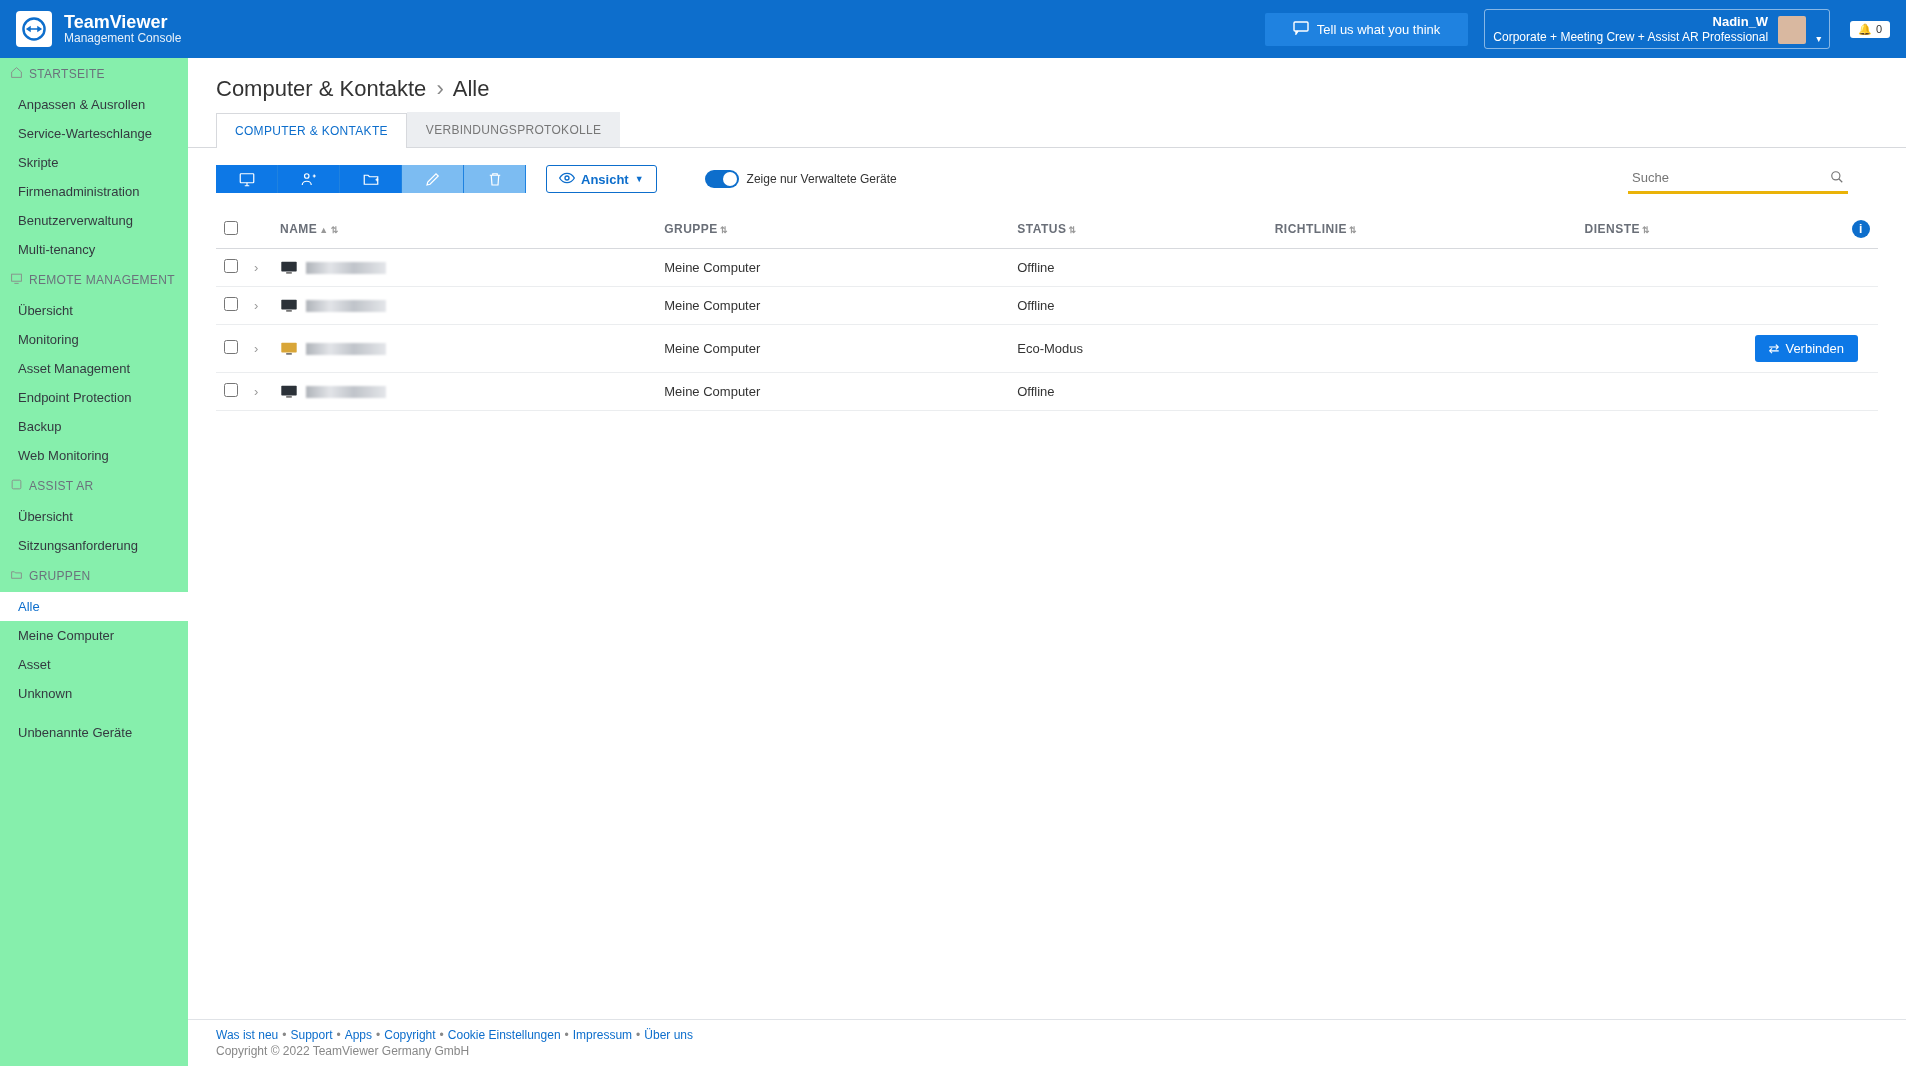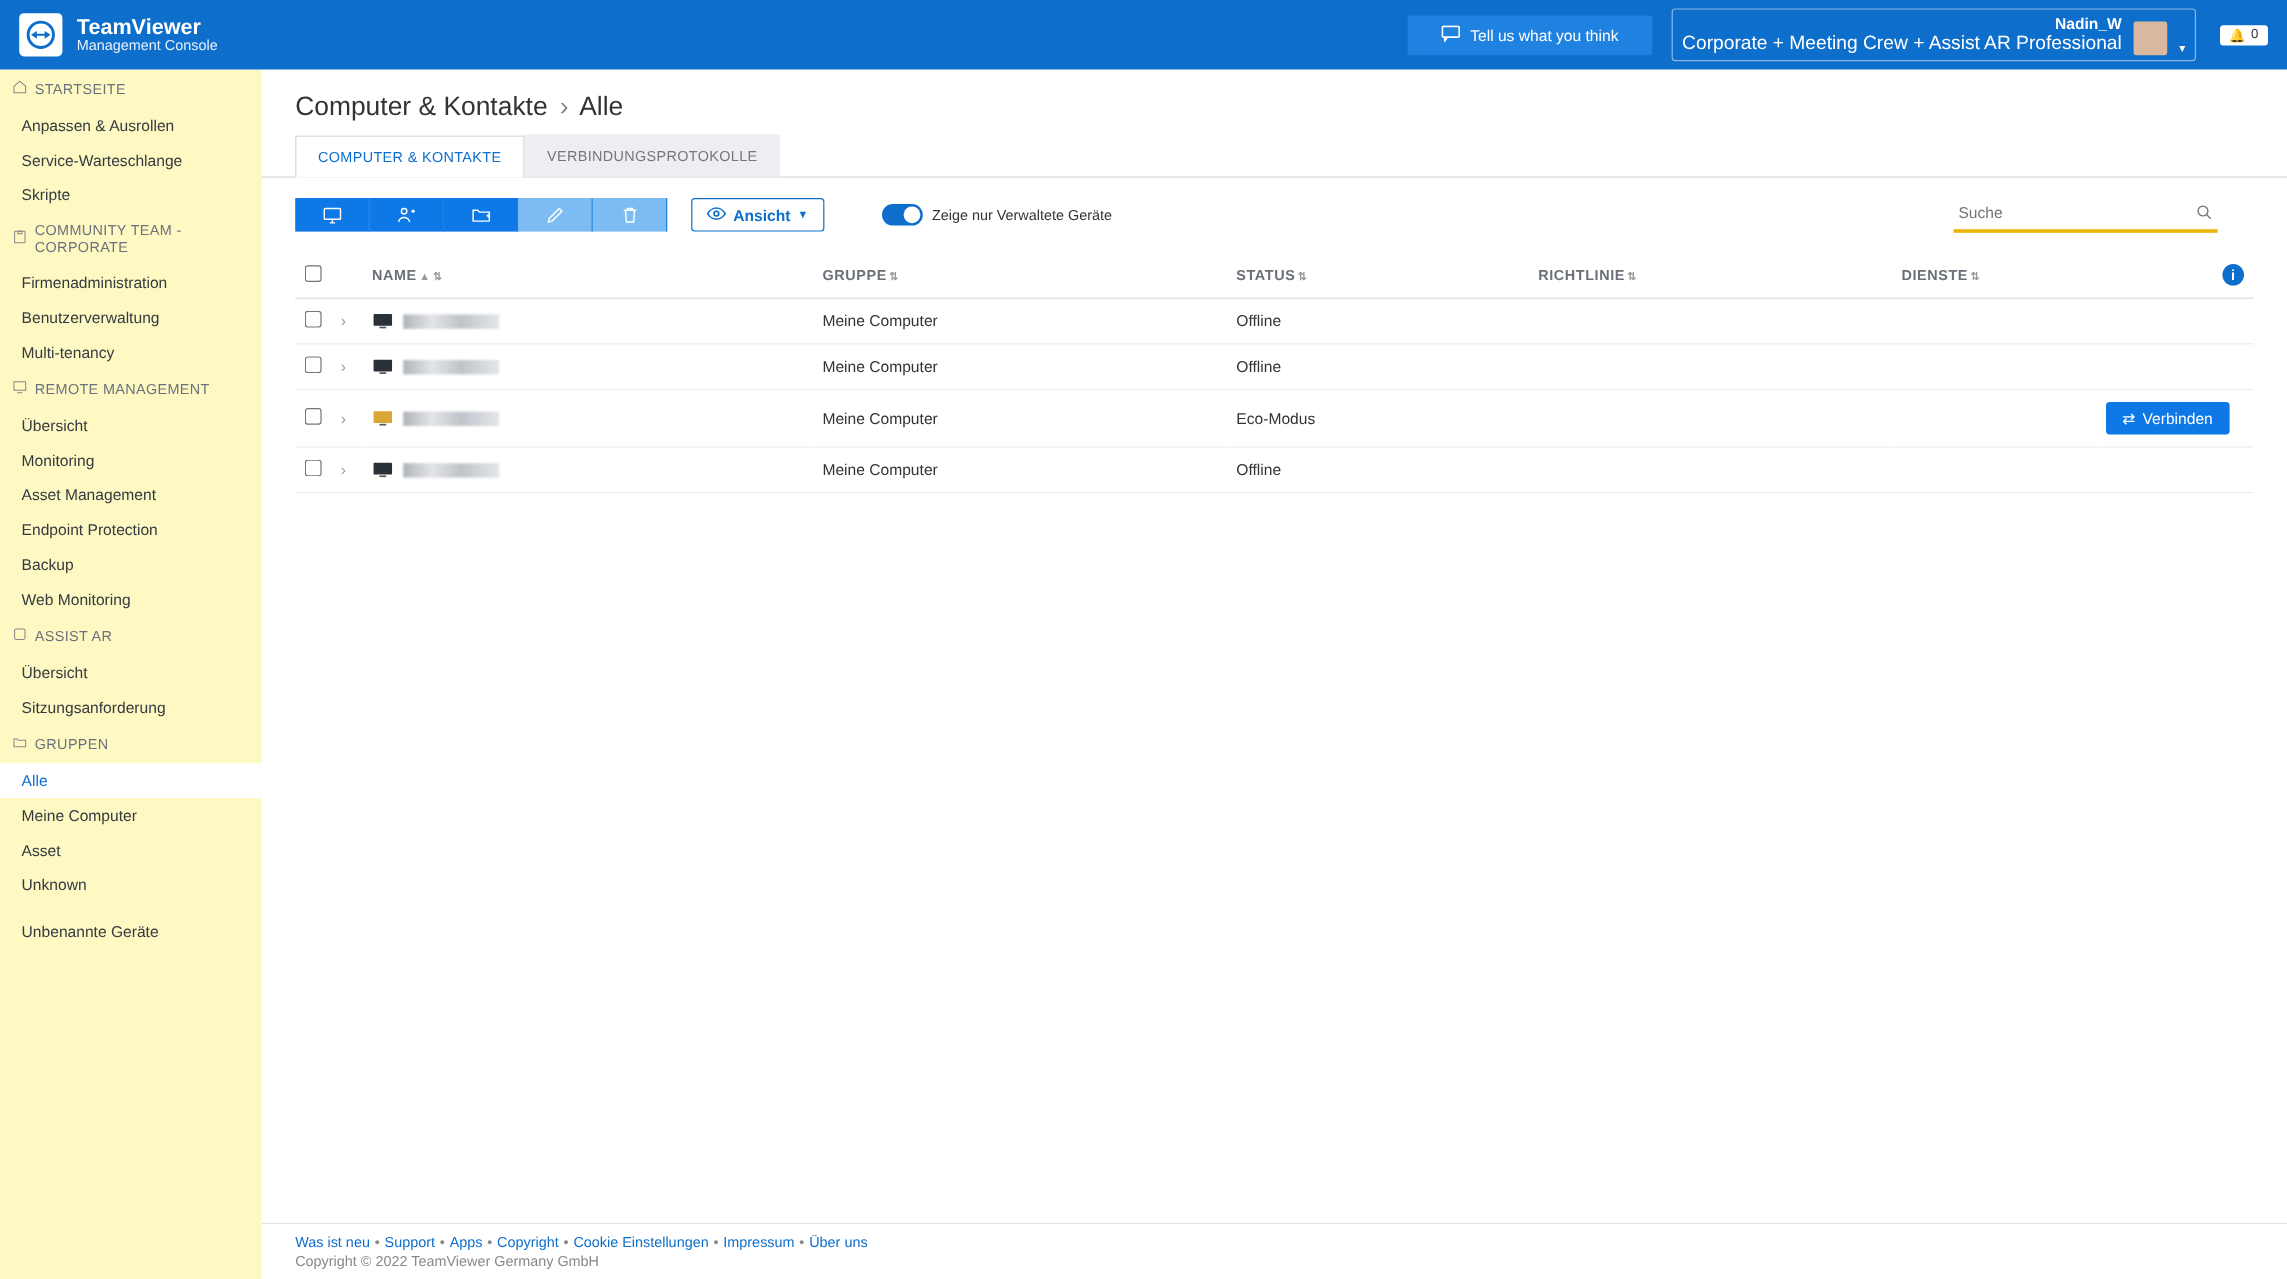--- a/index.html
+++ b/index.html
@@ -8,27 +8,27 @@
 .logo-box { width:36px; height:36px; background:#fff; border-radius:4px; display:flex; align-items:center; justify-content:center; margin-right:12px; }
 .logo-box svg { width:26px; height:26px; }
 .brand-text { line-height:1.1; }
 .brand-title { font-size:18px; font-weight:600; }
 .brand-sub { font-size:12px; opacity:.9; }
 .header-spacer { flex:1; }
 .feedback-btn { background:#1f82e0; border:none; color:#fff; font-size:13px; padding:8px 28px; border-radius:2px; display:flex; align-items:center; gap:8px; margin-right:16px; cursor:pointer;justify-content:space-between; }
 .user-badge { border:1px solid rgba(255,255,255,.5); border-radius:3px; padding:4px 8px; display:flex; align-items:flex-end; gap:10px; margin-right:20px; cursor:pointer; }
 .user-text { text-align:right; line-height:1.2; }
 .user-name { font-size:13px; font-weight:600; }
-.user-plan { font-size:16px; }
+.user-plan { font-size:12px; }
 .avatar { width:28px; height:28px; background:#d9b8a0; border-radius:2px; }
 .caret-down { font-size:10px; }
 .notif-pill { background:#fff; color:#333; font-size:11px; padding:2px 8px; border-radius:3px; display:flex; align-items:center; gap:4px; }
 
 .body { flex:1; display:flex; overflow:hidden; }
-.sidebar { width:218px; background:#fef9c3; height:100%; overflow-y:auto; font-size:13px; }
+.sidebar { width:188px; background:#86efac; height:100%; overflow-y:auto; font-size:13px; }
 .side-head { display:flex; align-items:center; gap:6px; padding:8px 10px; color:#6b727c; font-size:12px; letter-spacing:.3px; }
 .side-head svg { width:13px; height:13px; }
 .side-item { padding:7px 18px; color:#343a40; cursor:pointer; }
 .side-item.active { background:#fff; color:#0d6ecc; font-weight:500; }
 
 .main { flex:1; display:flex; flex-direction:column; background:#fff; overflow:hidden; }
 .page-title { padding:18px 28px 10px; font-size:22px; color:#333; }
 .page-title .crumb-sep { color:#888; margin:0 4px; }
 .tabs { display:flex; border-bottom:1px solid #d7d9dd; padding-left:28px; }
 .tab { padding:10px 18px; font-size:12px; letter-spacing:.3px; color:#777; border:1px solid transparent; border-bottom:none; cursor:pointer; background:#eceef1; margin-right:0; }
@@ -109,27 +109,20 @@
   <div class="sidebar" id="sidebar">
       <div class="side-head">
         <span><svg viewBox="0 0 24 24" fill="none" stroke="#888" stroke-width="1.6">
             <path d="M3 11l9-8 9 8v10H3z"></path>
           </svg></span>
         <span>STARTSEITE</span>
       </div>
       <div class="side-item">Anpassen &amp; Ausrollen</div>
       <div class="side-item">Service-Warteschlange</div>
       <div class="side-item">Skripte</div>
-      <div class="side-head">
-        <span><svg viewBox="0 0 24 24" fill="none" stroke="#888" stroke-width="1.6">
-            <rect x="4" y="3" width="16" height="18" rx="1"></rect>
-            <rect x="9" y="3" width="6" height="4"></rect>
-          </svg></span>
-        <span>COMMUNITY TEAM - CORPORATE</span>
-      </div>
       <div class="side-item">Firmenadministration</div>
       <div class="side-item">Benutzerverwaltung</div>
       <div class="side-item">Multi-tenancy</div>
       <div class="side-head">
         <span><svg viewBox="0 0 24 24" fill="none" stroke="#888" stroke-width="1.6">
             <rect x="3" y="4" width="18" height="13"></rect>
             <path d="M8 21h8"></path>
           </svg></span>
         <span>REMOTE MANAGEMENT</span>
       </div>

